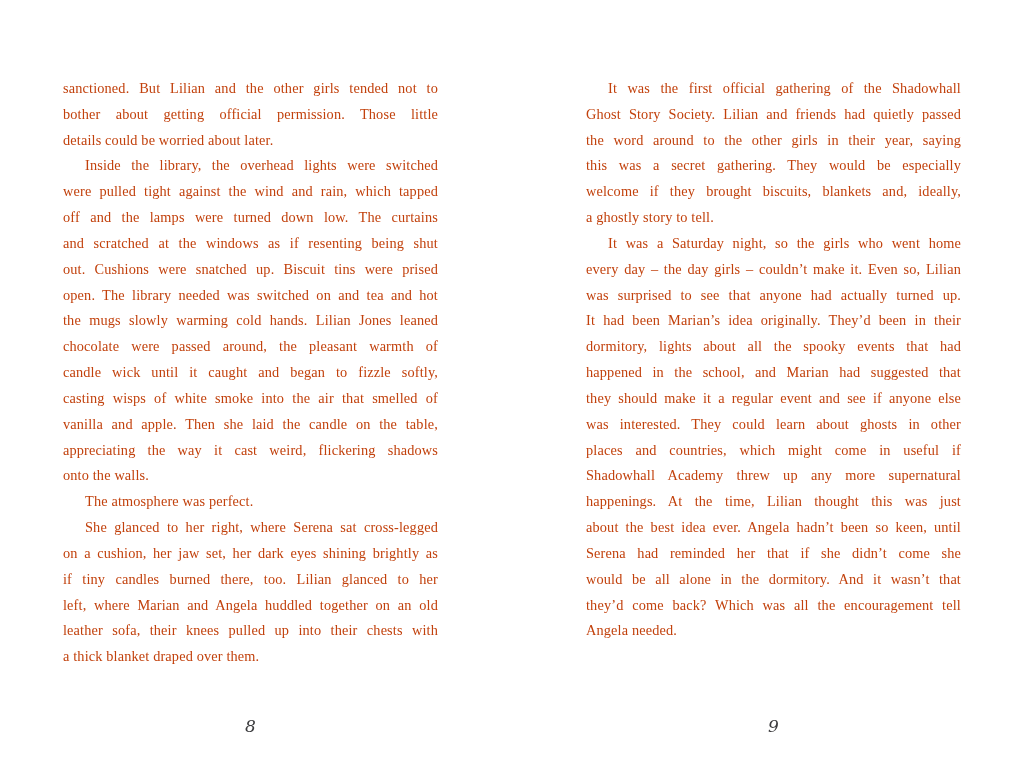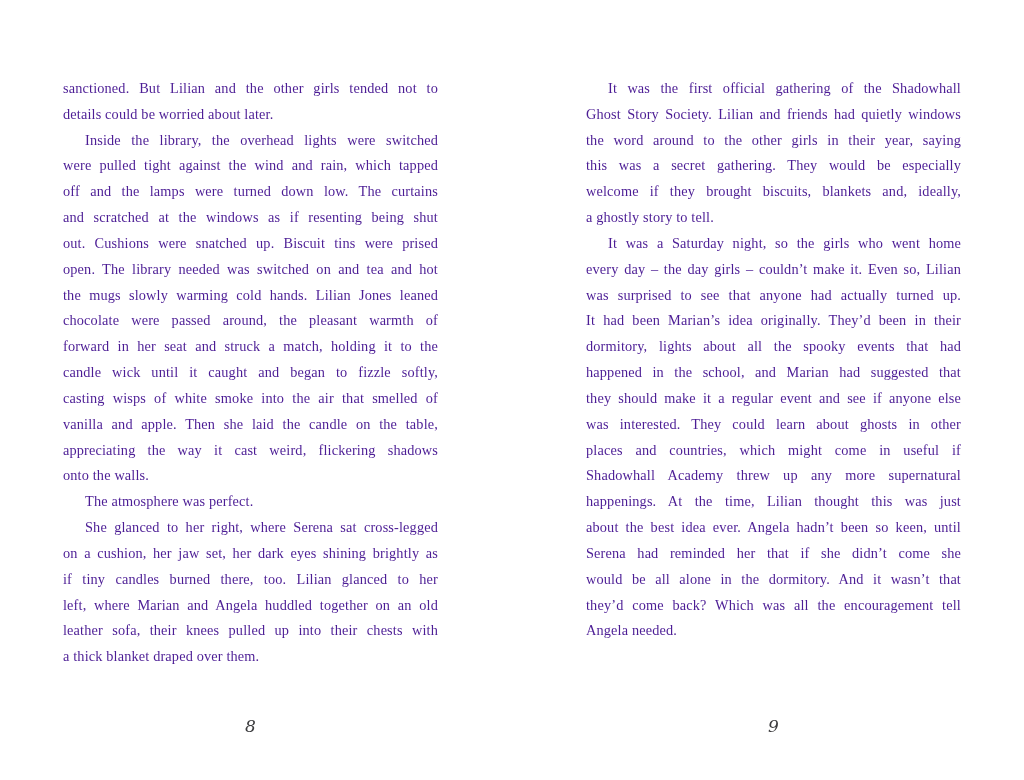--- a/index.html
+++ b/index.html
@@ -12,21 +12,21 @@
     width: 1024px;
     height: 780px;
     background: #ffffff;
     overflow: hidden;
     font-family: "Liberation Serif", "DejaVu Serif", serif;
   }
   .page-text {
     position: absolute;
     top: 76px;
     width: 375px;
-    color: #4c1d95;
+    color: #c2410c;
     font-size: 14.3px;
     letter-spacing: 0.15px;
   }
   .page-text.left  { left: 63px;  }
   .page-text.right { left: 586px; }
   .line {
     height: 25.83px;
     line-height: 25.83px;
     overflow: hidden;
     text-align: justify;
@@ -52,47 +52,47 @@
   .page-number.left  { left: 63px;  }
   .page-number.right { left: 586px; }
 </style>
 </head>
 <body>
 
 <div class="spread">
 
   <div class="page-text left">
       <div class="line">sanctioned. But Lilian and the other girls tended not to</div>
+      <div class="line">bother about getting official permission. Those little</div>
       <div class="line para-end">details could be worried about later.</div>
       <div class="line indent">Inside the library, the overhead lights were switched</div>
       <div class="line">were pulled tight against the wind and rain, which tapped</div>
       <div class="line">off and the lamps were turned down low. The curtains</div>
       <div class="line">and scratched at the windows as if resenting being shut</div>
       <div class="line">out. Cushions were snatched up. Biscuit tins were prised</div>
       <div class="line">open. The library needed was switched on and tea and hot</div>
       <div class="line">the mugs slowly warming cold hands. Lilian Jones leaned</div>
       <div class="line">chocolate were passed around, the pleasant warmth of</div>
-      <div class="line">forward in her seat and struck a match, holding it to the</div>
       <div class="line">candle wick until it caught and began to fizzle softly,</div>
       <div class="line">casting wisps of white smoke into the air that smelled of</div>
       <div class="line">vanilla and apple. Then she laid the candle on the table,</div>
       <div class="line">appreciating the way it cast weird, flickering shadows</div>
       <div class="line para-end">onto the walls.</div>
       <div class="line para-end indent">The atmosphere was perfect.</div>
       <div class="line indent">She glanced to her right, where Serena sat cross-legged</div>
       <div class="line">on a cushion, her jaw set, her dark eyes shining brightly as</div>
       <div class="line">if tiny candles burned there, too. Lilian glanced to her</div>
       <div class="line">left, where Marian and Angela huddled together on an old</div>
       <div class="line">leather sofa, their knees pulled up into their chests with</div>
       <div class="line para-end">a thick blanket draped over them.</div>
     </div>
 
   <div class="page-text right">
       <div class="line indent">It was the first official gathering of the Shadowhall</div>
-      <div class="line">Ghost Story Society. Lilian and friends had quietly windows</div>
+      <div class="line">Ghost Story Society. Lilian and friends had quietly passed</div>
       <div class="line">the word around to the other girls in their year, saying</div>
       <div class="line">this was a secret gathering. They would be especially</div>
       <div class="line">welcome if they brought biscuits, blankets and, ideally,</div>
       <div class="line para-end">a ghostly story to tell.</div>
       <div class="line indent">It was a Saturday night, so the girls who went home</div>
       <div class="line">every day – the day girls – couldn’t make it. Even so, Lilian</div>
       <div class="line">was surprised to see that anyone had actually turned up.</div>
       <div class="line">It had been Marian’s idea originally. They’d been in their</div>
       <div class="line">dormitory, lights about all the spooky events that had</div>
       <div class="line">happened in the school, and Marian had suggested that</div>

